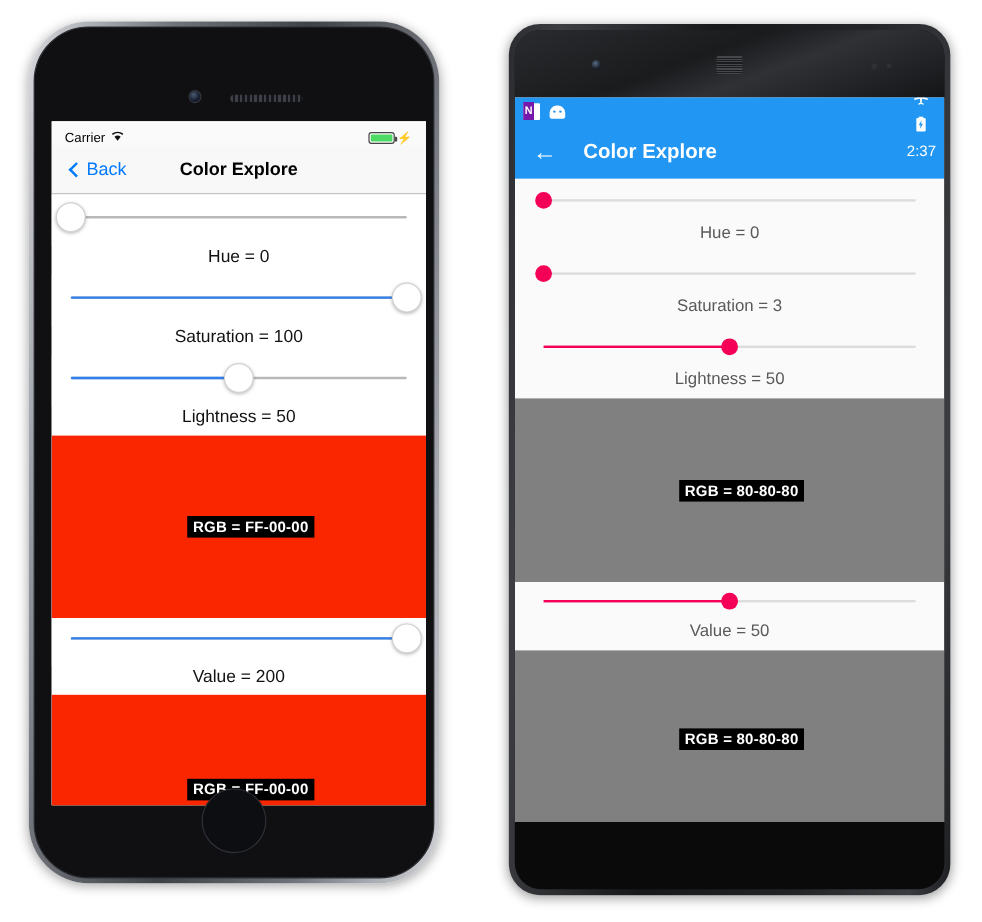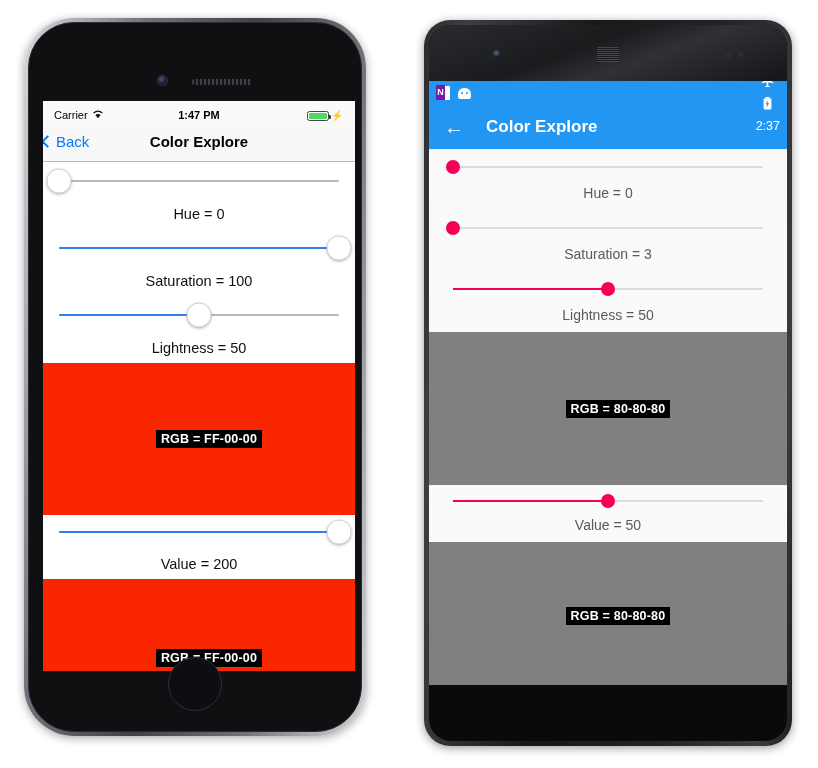--- a/index.html
+++ b/index.html
@@ -80,21 +80,21 @@
     width: 2px; height: 4px; background: #444; border-radius: 0 1px 1px 0;
   }
   .batt i { display: block; height: 100%; width: 100%; background: #4cd964; border-radius: 1px; }
   .bolt { font-size: 10px; color: #333; margin-left: 1px; }
 
   
   .ios-nav {
     height: 41px; background: #f8f8f8;
     border-bottom: 1px solid #b9b9bb;
     display: flex; align-items: center; position: relative;
-    padding: 0 0;
+    padding: 0 16px;
   }
   .ios-back {
     display: flex; align-items: center; gap: 3px;
     color: #007aff; font-size: 15px;
   }
   .chev {
     width: 9px; height: 9px;
     border-left: 2.6px solid #007aff; border-bottom: 2.6px solid #007aff;
     transform: rotate(45deg); margin-right: 1px;
   }
@@ -244,21 +244,20 @@
         <div class="ios-status">
           <div class="left">
             <span>Carrier</span>
             <span class="wifi-ic">
               <svg width="12" height="10" viewBox="0 0 12 10">
                 <path d="M6 9.2 L3.4 5.9 A4.3 4.3 0 0 1 8.6 5.9 Z" fill="#111"></path>
                 <path d="M1.6 3.9 A7 7 0 0 1 10.4 3.9" stroke="#111" stroke-width="1.3" fill="none"></path>
               </svg>
             </span>
           </div>
-          <div class="time">1:47 PM</div>
           <div class="right">
             <span class="batt">
                 <i></i>
               </span>
             <span class="bolt">⚡</span>
           </div>
         </div>
 
         <div class="ios-nav">
           <div class="ios-back">

